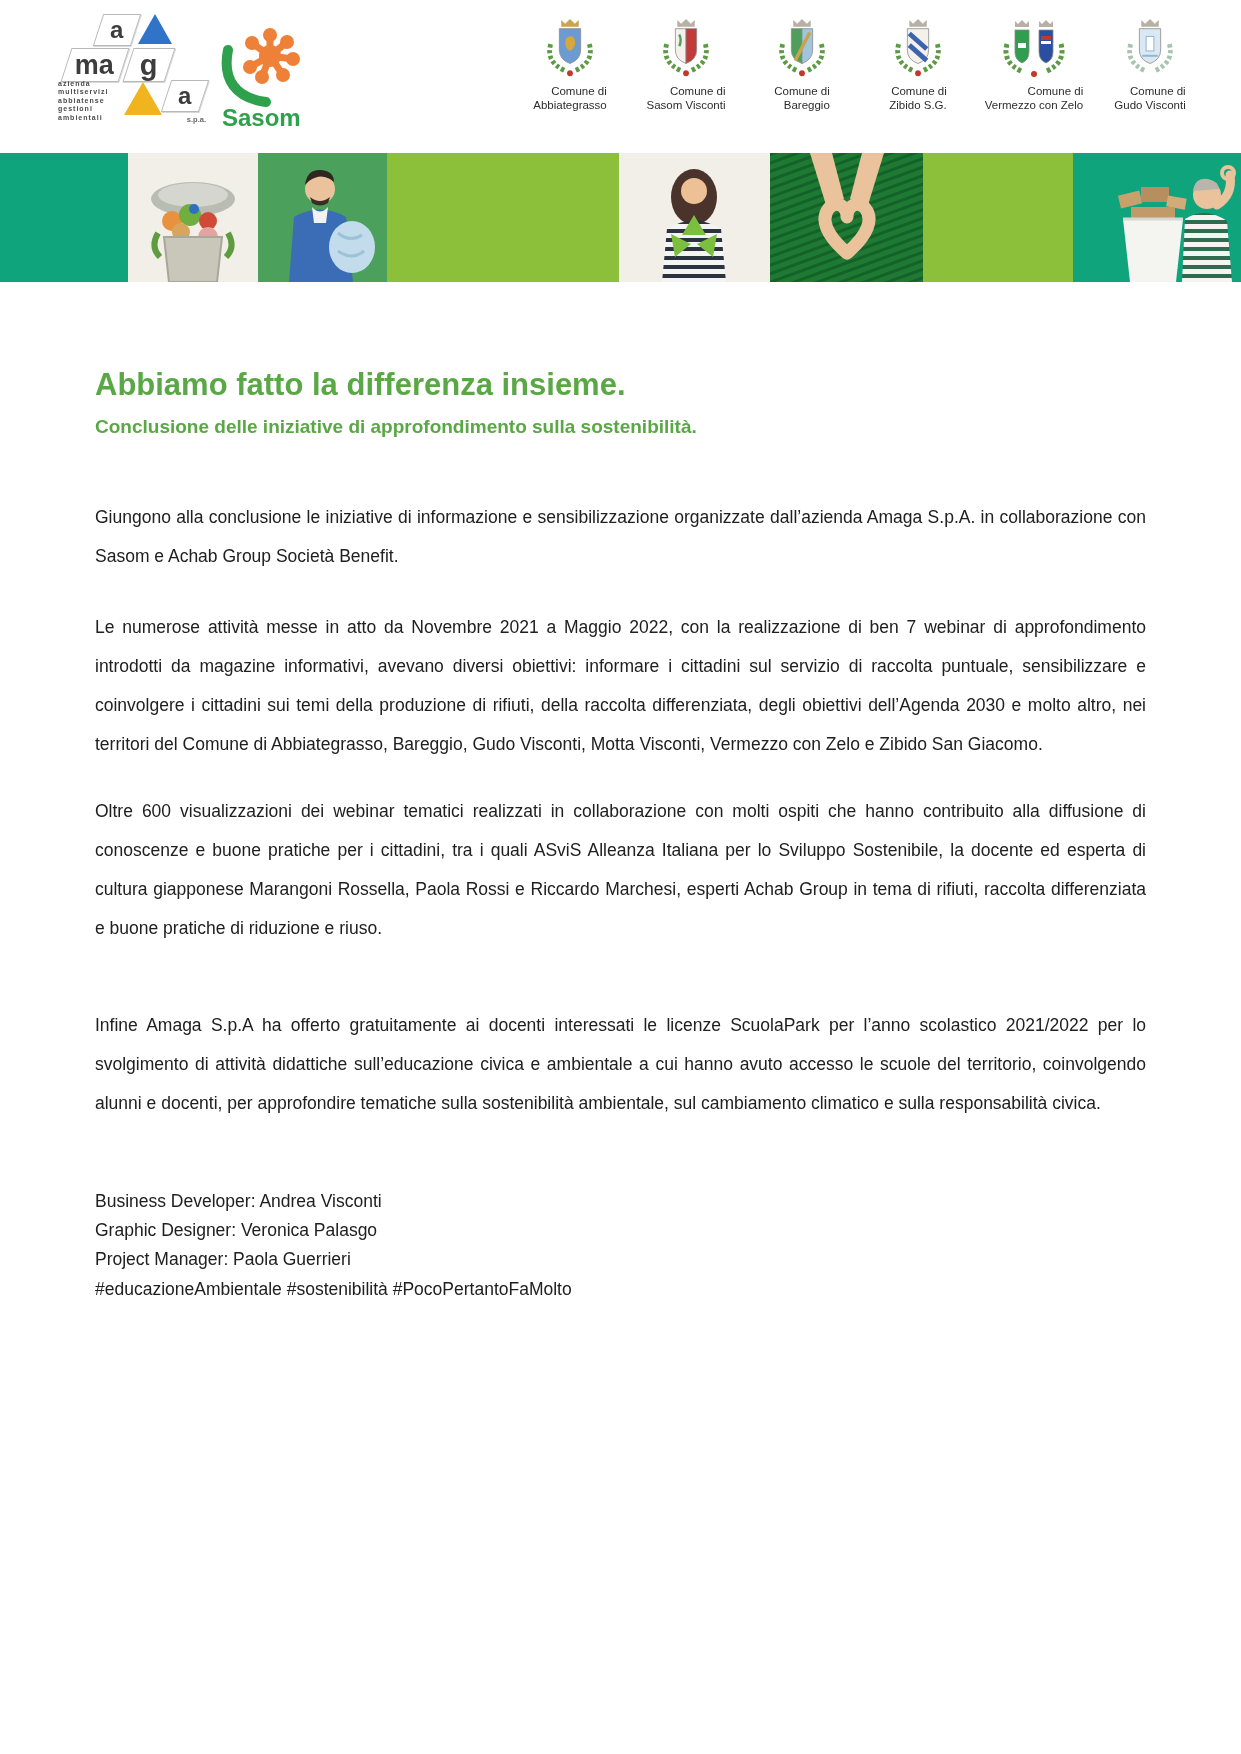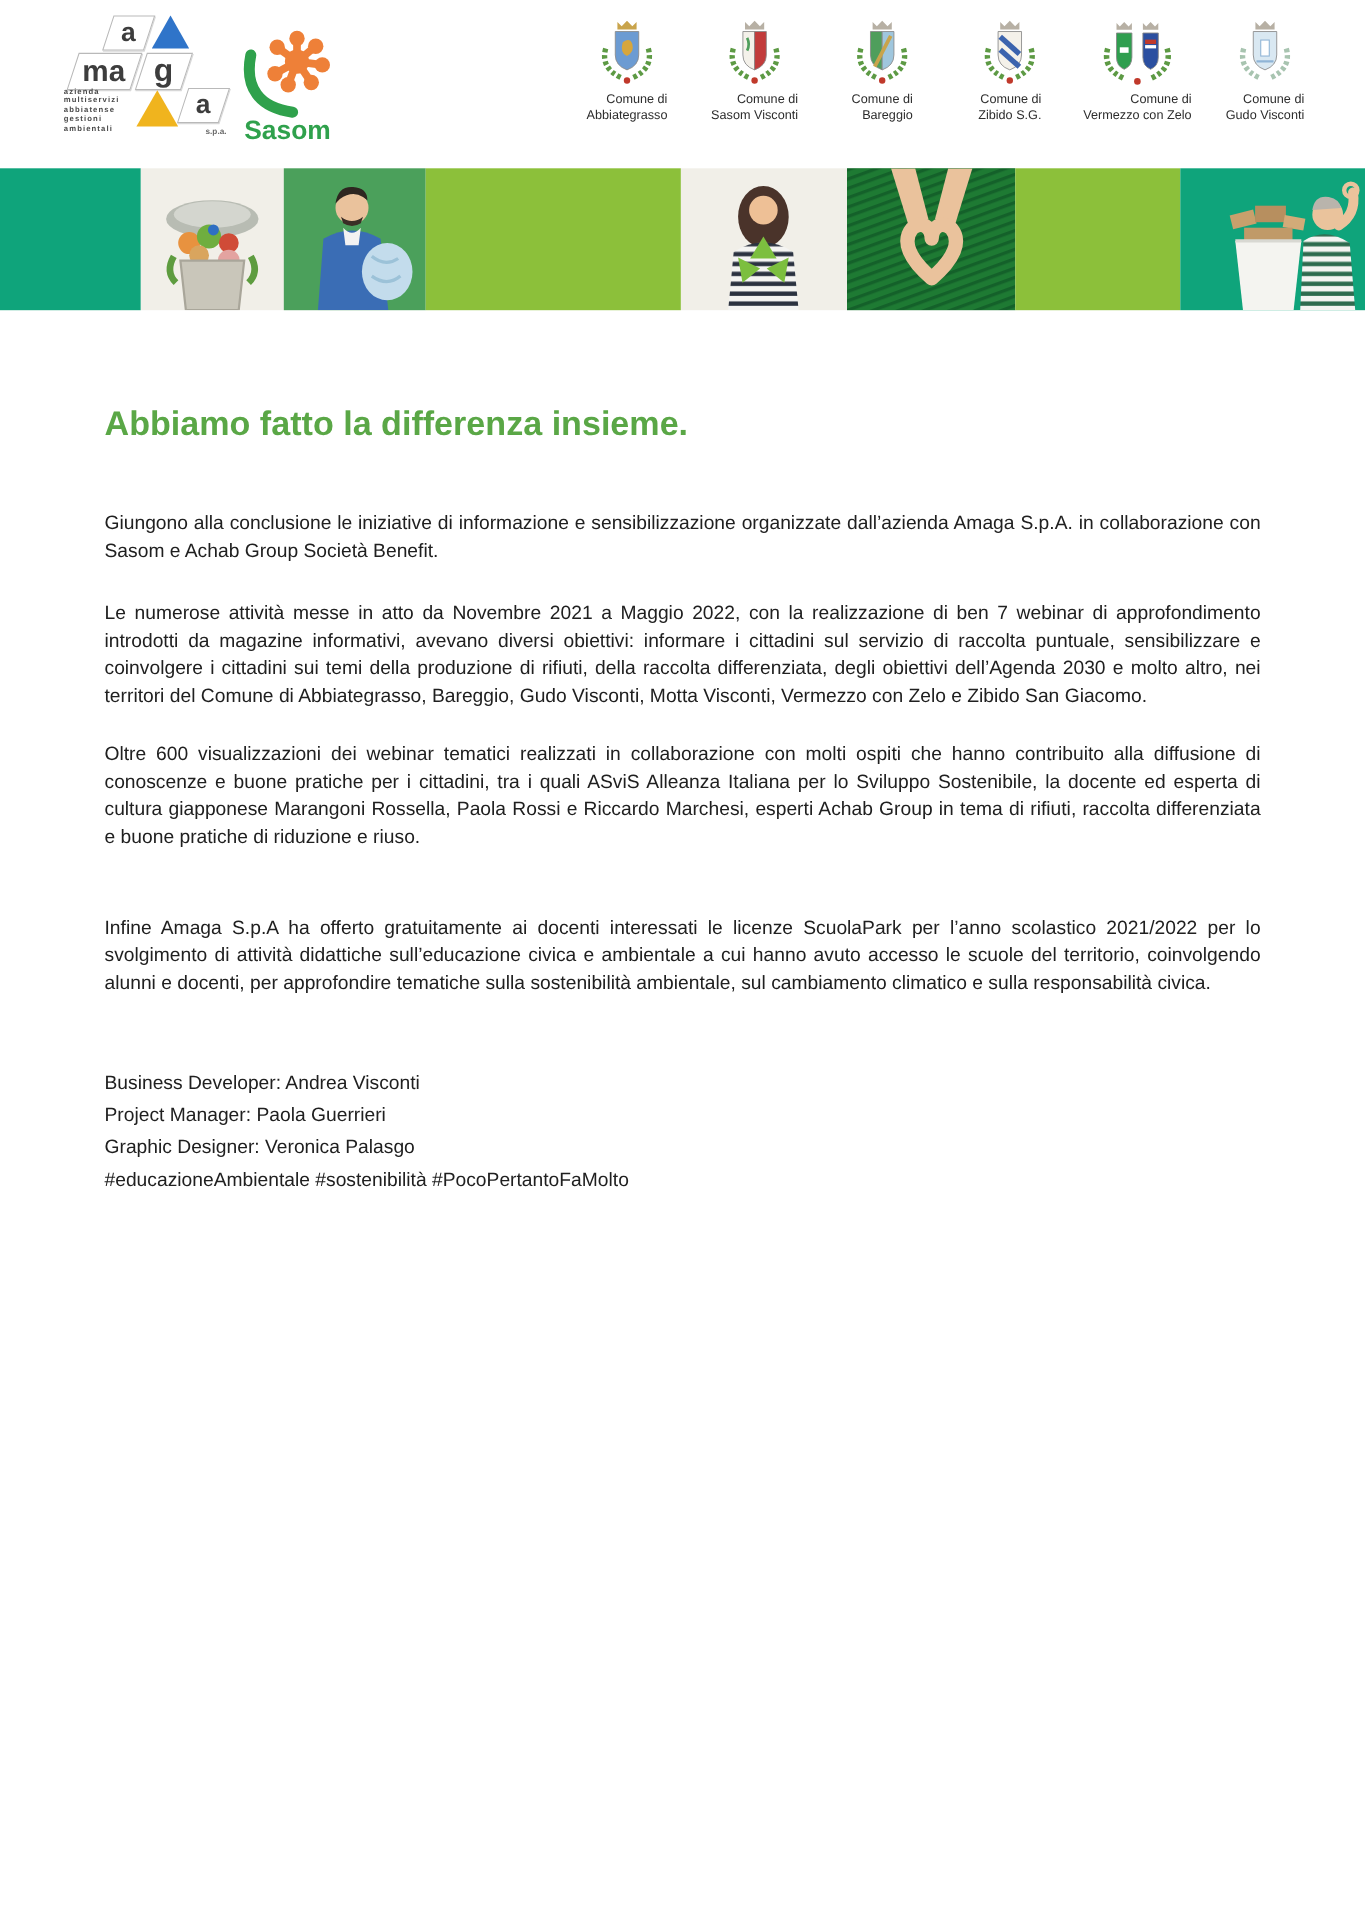--- a/index.html
+++ b/index.html
@@ -26,21 +26,21 @@
   
   .banner{position:absolute;top:153px;left:0;width:1241px;height:129px;display:flex;}
   .seg{height:129px;position:relative;overflow:hidden;}
   .seg svg{display:block;width:100%;height:100%;}
   .seg-teal{background:var(--teal,#0FA47B);}
   .seg-green{background:var(--light-green,#8CC03A);}
   
   .content{position:absolute;top:282px;left:95px;width:1051px;}
   .title{margin:85px 0 0;font-size:31px;line-height:36px;font-weight:bold;color:var(--title-green,#5AA746);}
   .subtitle{margin:13px 0 0;font-size:19px;line-height:22px;font-weight:bold;color:var(--title-green,#5AA746);}
-  .body-par{font-size:17.5px;line-height:25px;text-align:justify;margin:0;color:var(--body-text,#202020);}
+  .body-par{font-size:17.5px;line-height:39px;text-align:justify;margin:0;color:var(--body-text,#202020);}
   .p1{margin-top:60px;} .p2{margin-top:32px;} .p3{margin-top:28px;} .p4{margin-top:58px;}
   .credits{margin-top:64px;}
   .credits div{font-size:17.5px;line-height:29.2px;color:var(--body-text,#202020);}
 </style>
 </head>
 <body>
 
 <div class="page">
 
   <div class="logos">
@@ -289,27 +289,28 @@
         <path d="M144,52 q16,-10 13,-30" stroke="#EAC39C" stroke-width="9" fill="none" stroke-linecap="round"></path>
         <circle cx="155" cy="20" r="6" fill="none" stroke="#EAC39C" stroke-width="4"></circle>
         <path d="M112,66 q20,-13 42,2 l5,61 h-50 z" fill="url(#greenStripes)"></path>
       </svg>
     </div>
 
   </div>
 
   <div class="content">
     <h1 class="title">Abbiamo fatto la differenza insieme.</h1>
+    <h2 class="subtitle">Conclusione delle iniziative di approfondimento sulla sostenibilità.</h2>
 
     <p class="body-par p1">Giungono alla conclusione le iniziative di informazione e sensibilizzazione organizzate dall’azienda Amaga S.p.A. in collaborazione con Sasom e Achab Group Società Benefit.</p>
     <p class="body-par p2">Le numerose attività messe in atto da Novembre 2021 a Maggio 2022, con la realizzazione di ben 7 webinar di approfondimento introdotti da magazine informativi, avevano diversi obiettivi: informare i cittadini sul servizio di raccolta puntuale, sensibilizzare e coinvolgere i cittadini sui temi della produzione di rifiuti, della raccolta differenziata, degli obiettivi dell’Agenda 2030 e molto altro, nei territori del Comune di Abbiategrasso, Bareggio, Gudo Visconti, Motta Visconti, Vermezzo con Zelo e Zibido San Giacomo.</p>
     <p class="body-par p3">Oltre 600 visualizzazioni dei webinar tematici realizzati in collaborazione con molti ospiti che hanno contribuito alla diffusione di conoscenze e buone pratiche per i cittadini, tra i quali ASviS Alleanza Italiana per lo Sviluppo Sostenibile, la docente ed esperta di cultura giapponese Marangoni Rossella, Paola Rossi e Riccardo Marchesi, esperti Achab Group in tema di rifiuti, raccolta differenziata e buone pratiche di riduzione e riuso.</p>
     <p class="body-par p4">Infine Amaga S.p.A ha offerto gratuitamente ai docenti interessati le licenze ScuolaPark per l’anno scolastico 2021/2022 per lo svolgimento di attività didattiche sull’educazione civica e ambientale a cui hanno avuto accesso le scuole del territorio, coinvolgendo alunni e docenti, per approfondire tematiche sulla sostenibilità ambientale, sul cambiamento climatico e sulla responsabilità civica.</p>
 
     <div class="credits">
       <div>Business Developer: Andrea Visconti</div>
+      <div>Graphic Designer: Veronica Palasgo</div>
       <div>Project Manager: Paola Guerrieri</div>
-      <div>Graphic Designer: Veronica Palasgo</div>
       <div>#educazioneAmbientale #sostenibilità #PocoPertantoFaMolto</div>
     </div>
   </div>
 
 </div>
 
 </body></html>

